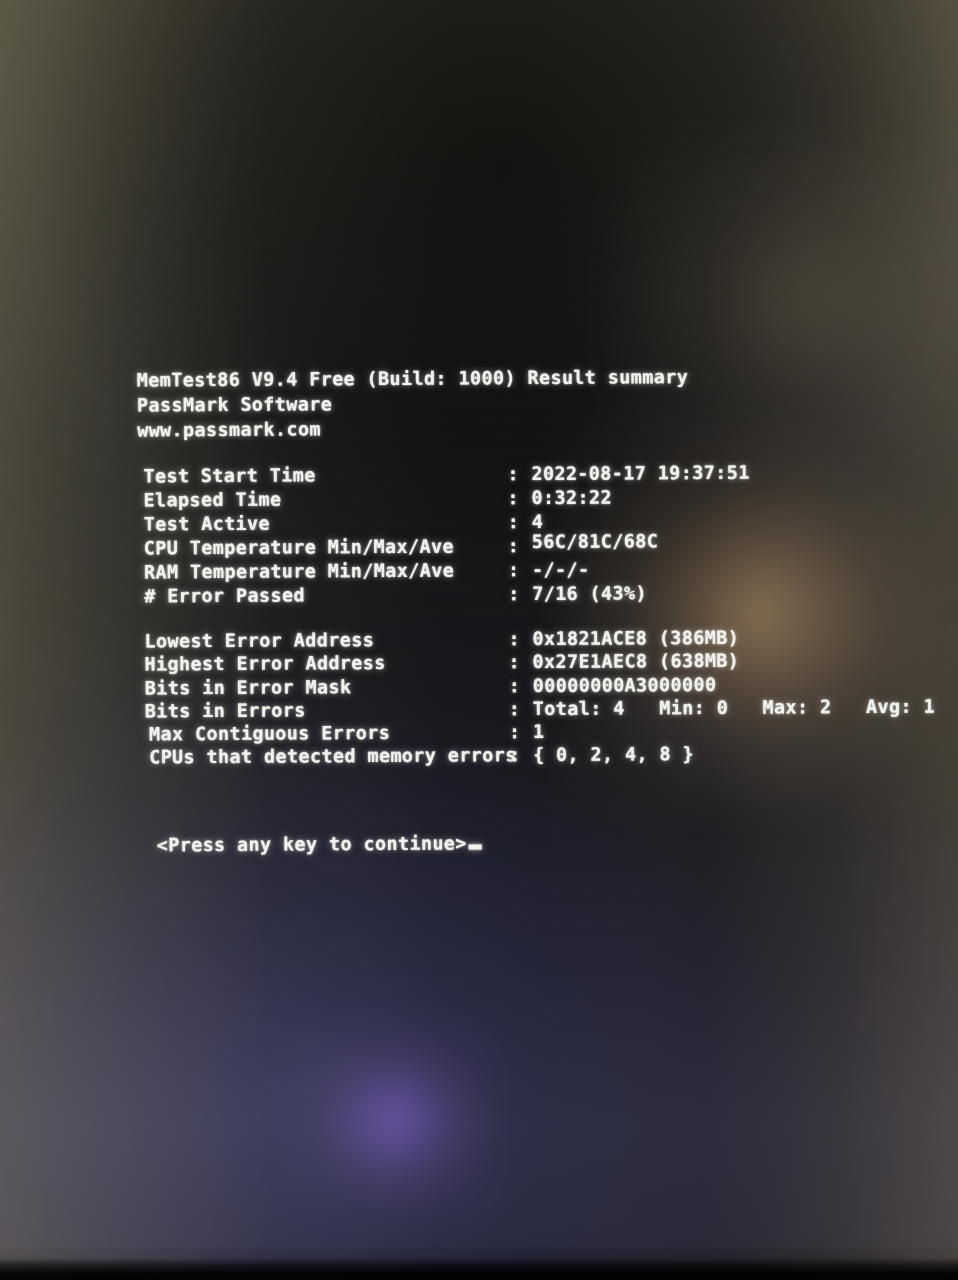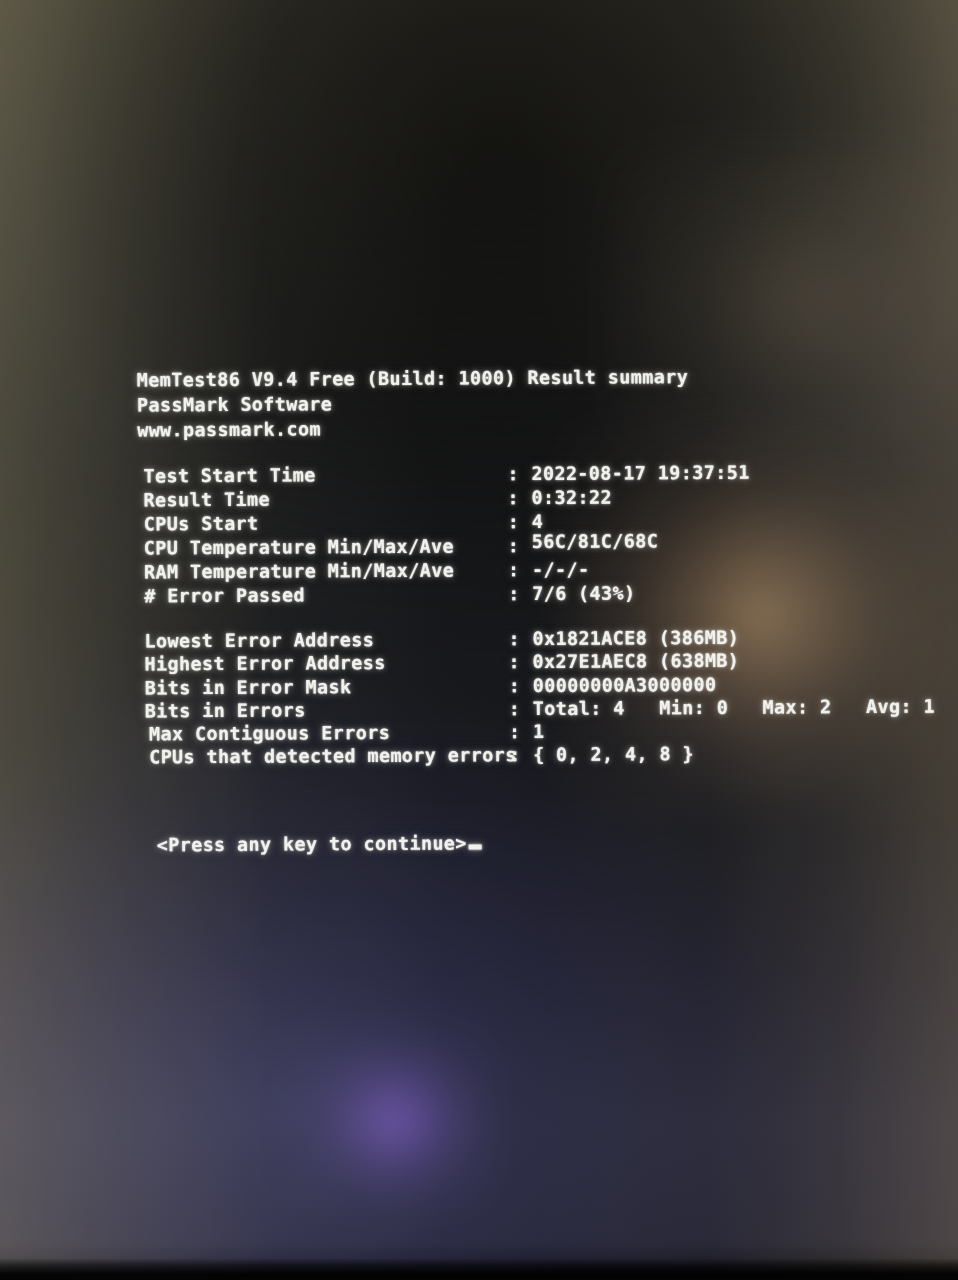--- a/index.html
+++ b/index.html
@@ -199,39 +199,39 @@
   <div class="bg-flare-warm"></div>
   <div class="bg-flare-violet"></div>
 
   <div class="console">
 
     <div class="line hdr" style="top:368px">MemTest86 V9.4 Free (Build: 1000) Result summary</div>
     <div class="line hdr" style="top:393px">PassMark Software</div>
     <div class="line hdr" style="top:418px">www.passmark.com</div>
 
     <div class="line lbl" style="top:464px">Test Start Time</div>
-    <div class="line lbl" style="top:488px">Result Time</div>
-    <div class="line lbl" style="top:512px">CPUs Start</div>
+    <div class="line lbl" style="top:488px">Elapsed Time</div>
+    <div class="line lbl" style="top:512px">Test Active</div>
     <div class="line lbl" style="top:536px">CPU Temperature Min/Max/Ave</div>
     <div class="line lbl" style="top:560px">RAM Temperature Min/Max/Ave</div>
     <div class="line lbl" style="top:584px"># Error Passed</div>
 
     <div class="line colon" style="top:464px">:</div>
     <div class="line colon" style="top:488px">:</div>
     <div class="line colon" style="top:512px">:</div>
     <div class="line colon" style="top:536px">:</div>
     <div class="line colon" style="top:560px">:</div>
     <div class="line colon" style="top:584px">:</div>
 
     <div class="line val" style="top:464px">2022-08-17 19:37:51</div>
     <div class="line val" style="top:488px">0:32:22</div>
     <div class="line val" style="top:512px">4</div>
     <div class="line val" style="top:532px">56C/81C/68C</div>
     <div class="line val" style="top:560px">-/-/-</div>
-    <div class="line val" style="top:584px">7/6 (43%)</div>
+    <div class="line val" style="top:584px">7/16 (43%)</div>
 
     <div class="line lbl" style="top:629px">Lowest Error Address</div>
     <div class="line lbl" style="top:652px">Highest Error Address</div>
     <div class="line lbl" style="top:676px">Bits in Error Mask</div>
     <div class="line lbl" style="top:699px">Bits in Errors</div>
     <div class="line lbl ind" style="top:722px">Max Contiguous Errors</div>
     <div class="line lbl ind" style="top:745px">CPUs that detected memory errors</div>
 
     <div class="line colon" style="top:629px">:</div>
     <div class="line colon" style="top:652px">:</div>

